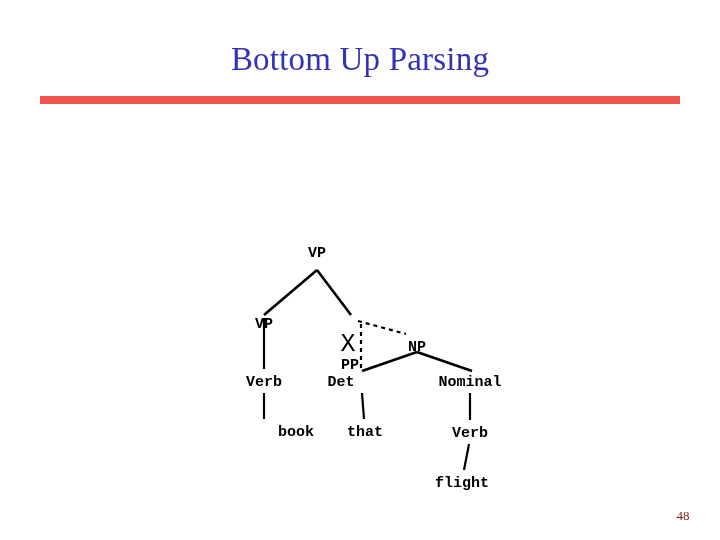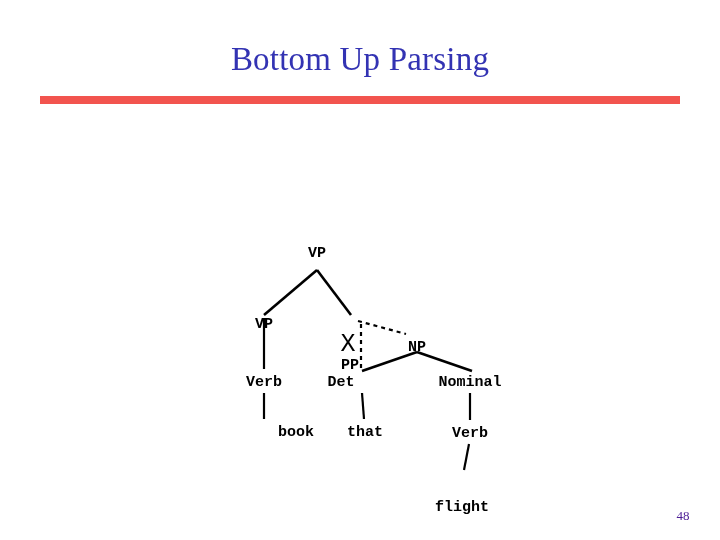--- a/index.html
+++ b/index.html
@@ -62,21 +62,21 @@
   }
   #page-number {
     position: absolute;
     left: 668px;
     top: 508px;
     width: 30px;
     text-align: center;
     font-family: "Liberation Serif", "DejaVu Serif", serif;
     font-size: 13px;
     line-height: 15px;
-    color: #4c1d95;
+    color: #7f1d1d;
   }
 </style>
 </head>
 <body>
 
 <div id="slide">
 
   <div id="slide-title">Bottom Up Parsing</div>
 
   <div id="title-rule"></div>
@@ -101,17 +101,17 @@
   <div class="node" style="left:264px; top:317px;">VP</div>
   <div class="node" style="left:350px; top:317px;margin-top:41px;">PP</div>
   <div class="node strike-mark" style="left:348px; top:332px;">X</div>
   <div class="node" style="left:417px; top:340px;">NP</div>
   <div class="node" style="left:264px; top:375px;text-align:center;">Verb</div>
   <div class="node" style="left:341px; top:375px;">Det</div>
   <div class="node" style="left:470px; top:375px;">Nominal</div>
   <div class="node" style="left:264px; top:425px;margin-left:32px;">book</div>
   <div class="node" style="left:365px; top:425px;text-align:right;">that</div>
   <div class="node" style="left:470px; top:426px;">Verb</div>
-  <div class="node" style="left:462px; top:500px;text-align:center;">flight</div>
+  <div class="node" style="left:462px; top:476px;text-align:center;">flight</div>
 
   <div id="page-number">48</div>
 
 </div>
 
 </body></html>

